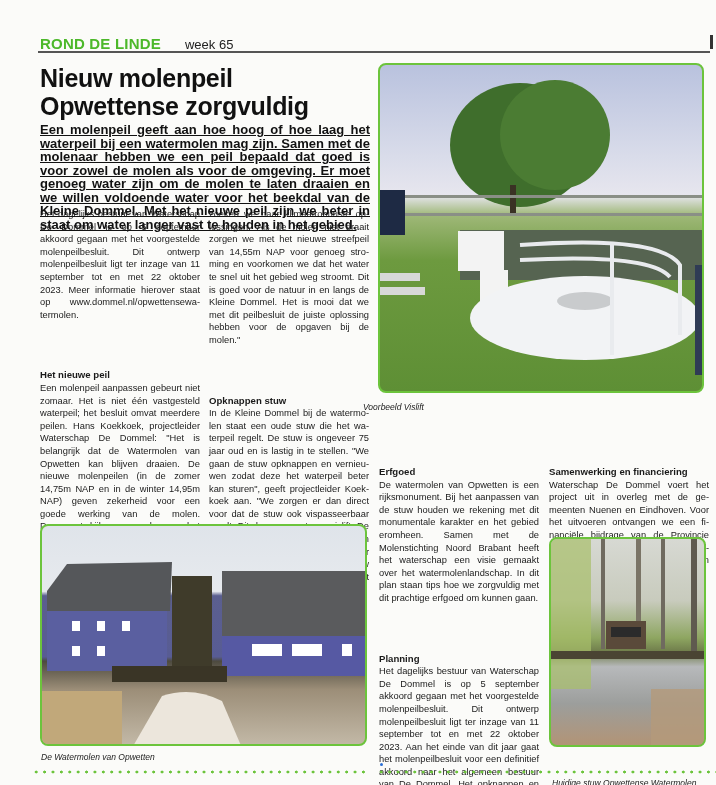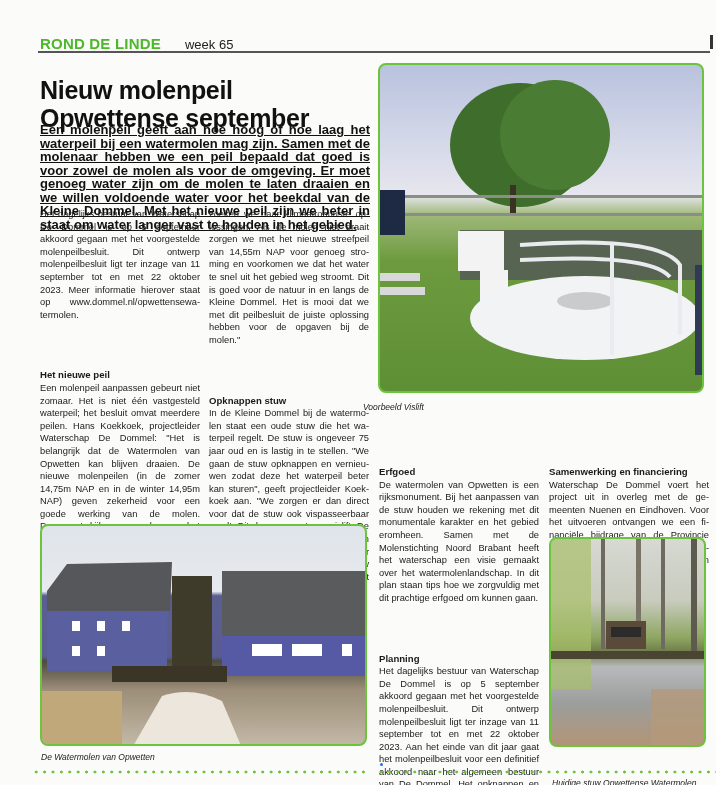--- a/index.html
+++ b/index.html
@@ -5,21 +5,21 @@
   * { box-sizing: border-box; margin: 0; padding: 0; }
   html, body { width: 716px; height: 785px; background: #fbfbf9; overflow: hidden; }
   body { font-family: "Liberation Sans", "DejaVu Sans", sans-serif; color: #1a1a1a; position: relative; }
 
   .header { position: absolute; left: 40px; top: 30px; width: 676px; height: 22px; display: flex; align-items: flex-end; gap: 24px; }
   .brand { color: #4cb82a; font-weight: bold; font-size: 15px; letter-spacing: 0.2px; }
   .week { font-size: 13px; color: #222; }
   .header-rule { position: absolute; left: 38px; top: 51px; width: 672px; height: 2px; background: #555; }
   .rule-mark { position: absolute; left: 710px; top: 35px; width: 3px; height: 14px; background: #333; }
 
-  .headline { position: absolute; left: 40px; top: 64px; width: 330px; font-weight: bold; font-size: 25px; line-height: 28px; color: #111; letter-spacing: -0.3px; margin-top: 12px; }
+  .headline { position: absolute; left: 40px; top: 64px; width: 330px; font-weight: bold; font-size: 25px; line-height: 28px; color: #111; letter-spacing: -0.3px; }
   .lead { position: absolute; left: 40px; top: 123px; width: 330px; font-weight: bold; font-size: 13px; line-height: 13.5px; color: #111; text-align: justify; text-decoration: underline; }
 
   .col { position: absolute; font-size: 9.3px; line-height: 12.6px; text-align: justify; color: #1a1a1a; hyphens: manual; }
   .col p { margin-bottom: 12.6px; }
   .col h3 { font-size: 9.6px; font-weight: bold; line-height: 12.6px; margin-top: 48px; }
   .col1 { left: 40px; top: 208px; width: 160px; }
   .col2 { left: 209px; top: 208px; width: 160px; }
   .col3 { left: 379px; top: 418px; width: 160px; }
   .col4 { left: 549px; top: 418px; width: 160px; }
 
@@ -43,21 +43,21 @@
 
 <div class="header">
   <span class="brand">ROND DE LINDE</span>
   <span class="week">week 65</span>
 </div>
 <div class="header-rule"></div>
 <div class="rule-mark"></div>
 
 <h1 class="headline">
   <span>Nieuw molenpeil</span><br>
-  <span>Opwettense september</span>
+  <span>Opwettense zorgvuldig</span>
 </h1>
 
 <p class="lead">Een molenpeil geeft aan hoe hoog of hoe laag het waterpeil bij een watermolen mag zijn. Samen met de molenaar hebben we een peil bepaald dat goed is voor zowel de molen als voor de omgeving. Er moet genoeg water zijn om de molen te laten draaien en we willen voldoende water voor het beekdal van de Kleine Dommel. Met het nieuwe peil zijn we beter in staat om water langer vast te houden in het gebied.</p>
 
 <div class="col col1">
   <p>Het dagelijks bestuur van Water­schap De Dommel is op 5 september akkoord gegaan met het voorgestel­de molenpeilbesluit. Dit ontwerp molenpeilbesluit ligt ter inzage van 11 september tot en met 22 oktober 2023. Meer informatie hierover staat op www.dommel.nl/opwettensewa­termolen.</p>
   <h3>Het nieuwe peil</h3>
   <p>Een molenpeil aanpassen gebeurt niet zomaar. Het is niet één vastge­steld waterpeil; het besluit omvat meerdere peilen. Hans Koekkoek, projectleider Waterschap De Dom­mel: "Het is belangrijk dat de Water­molen van Opwetten kan blijven draaien. De nieuwe molenpeilen (in de zomer 14,75m NAP en in de winter 14,95m NAP) geven zekerheid voor een goede werking van de molen. Daarnaast kijken we ook naar het beekdal van de Kleine Dommel. We willen niet dat het beekdal verdroogt. Omdat het klimaat verandert, krijgen we meer en hevigere buien en lange­re perioden van droogte. Daarom</p>
 </div>
 

